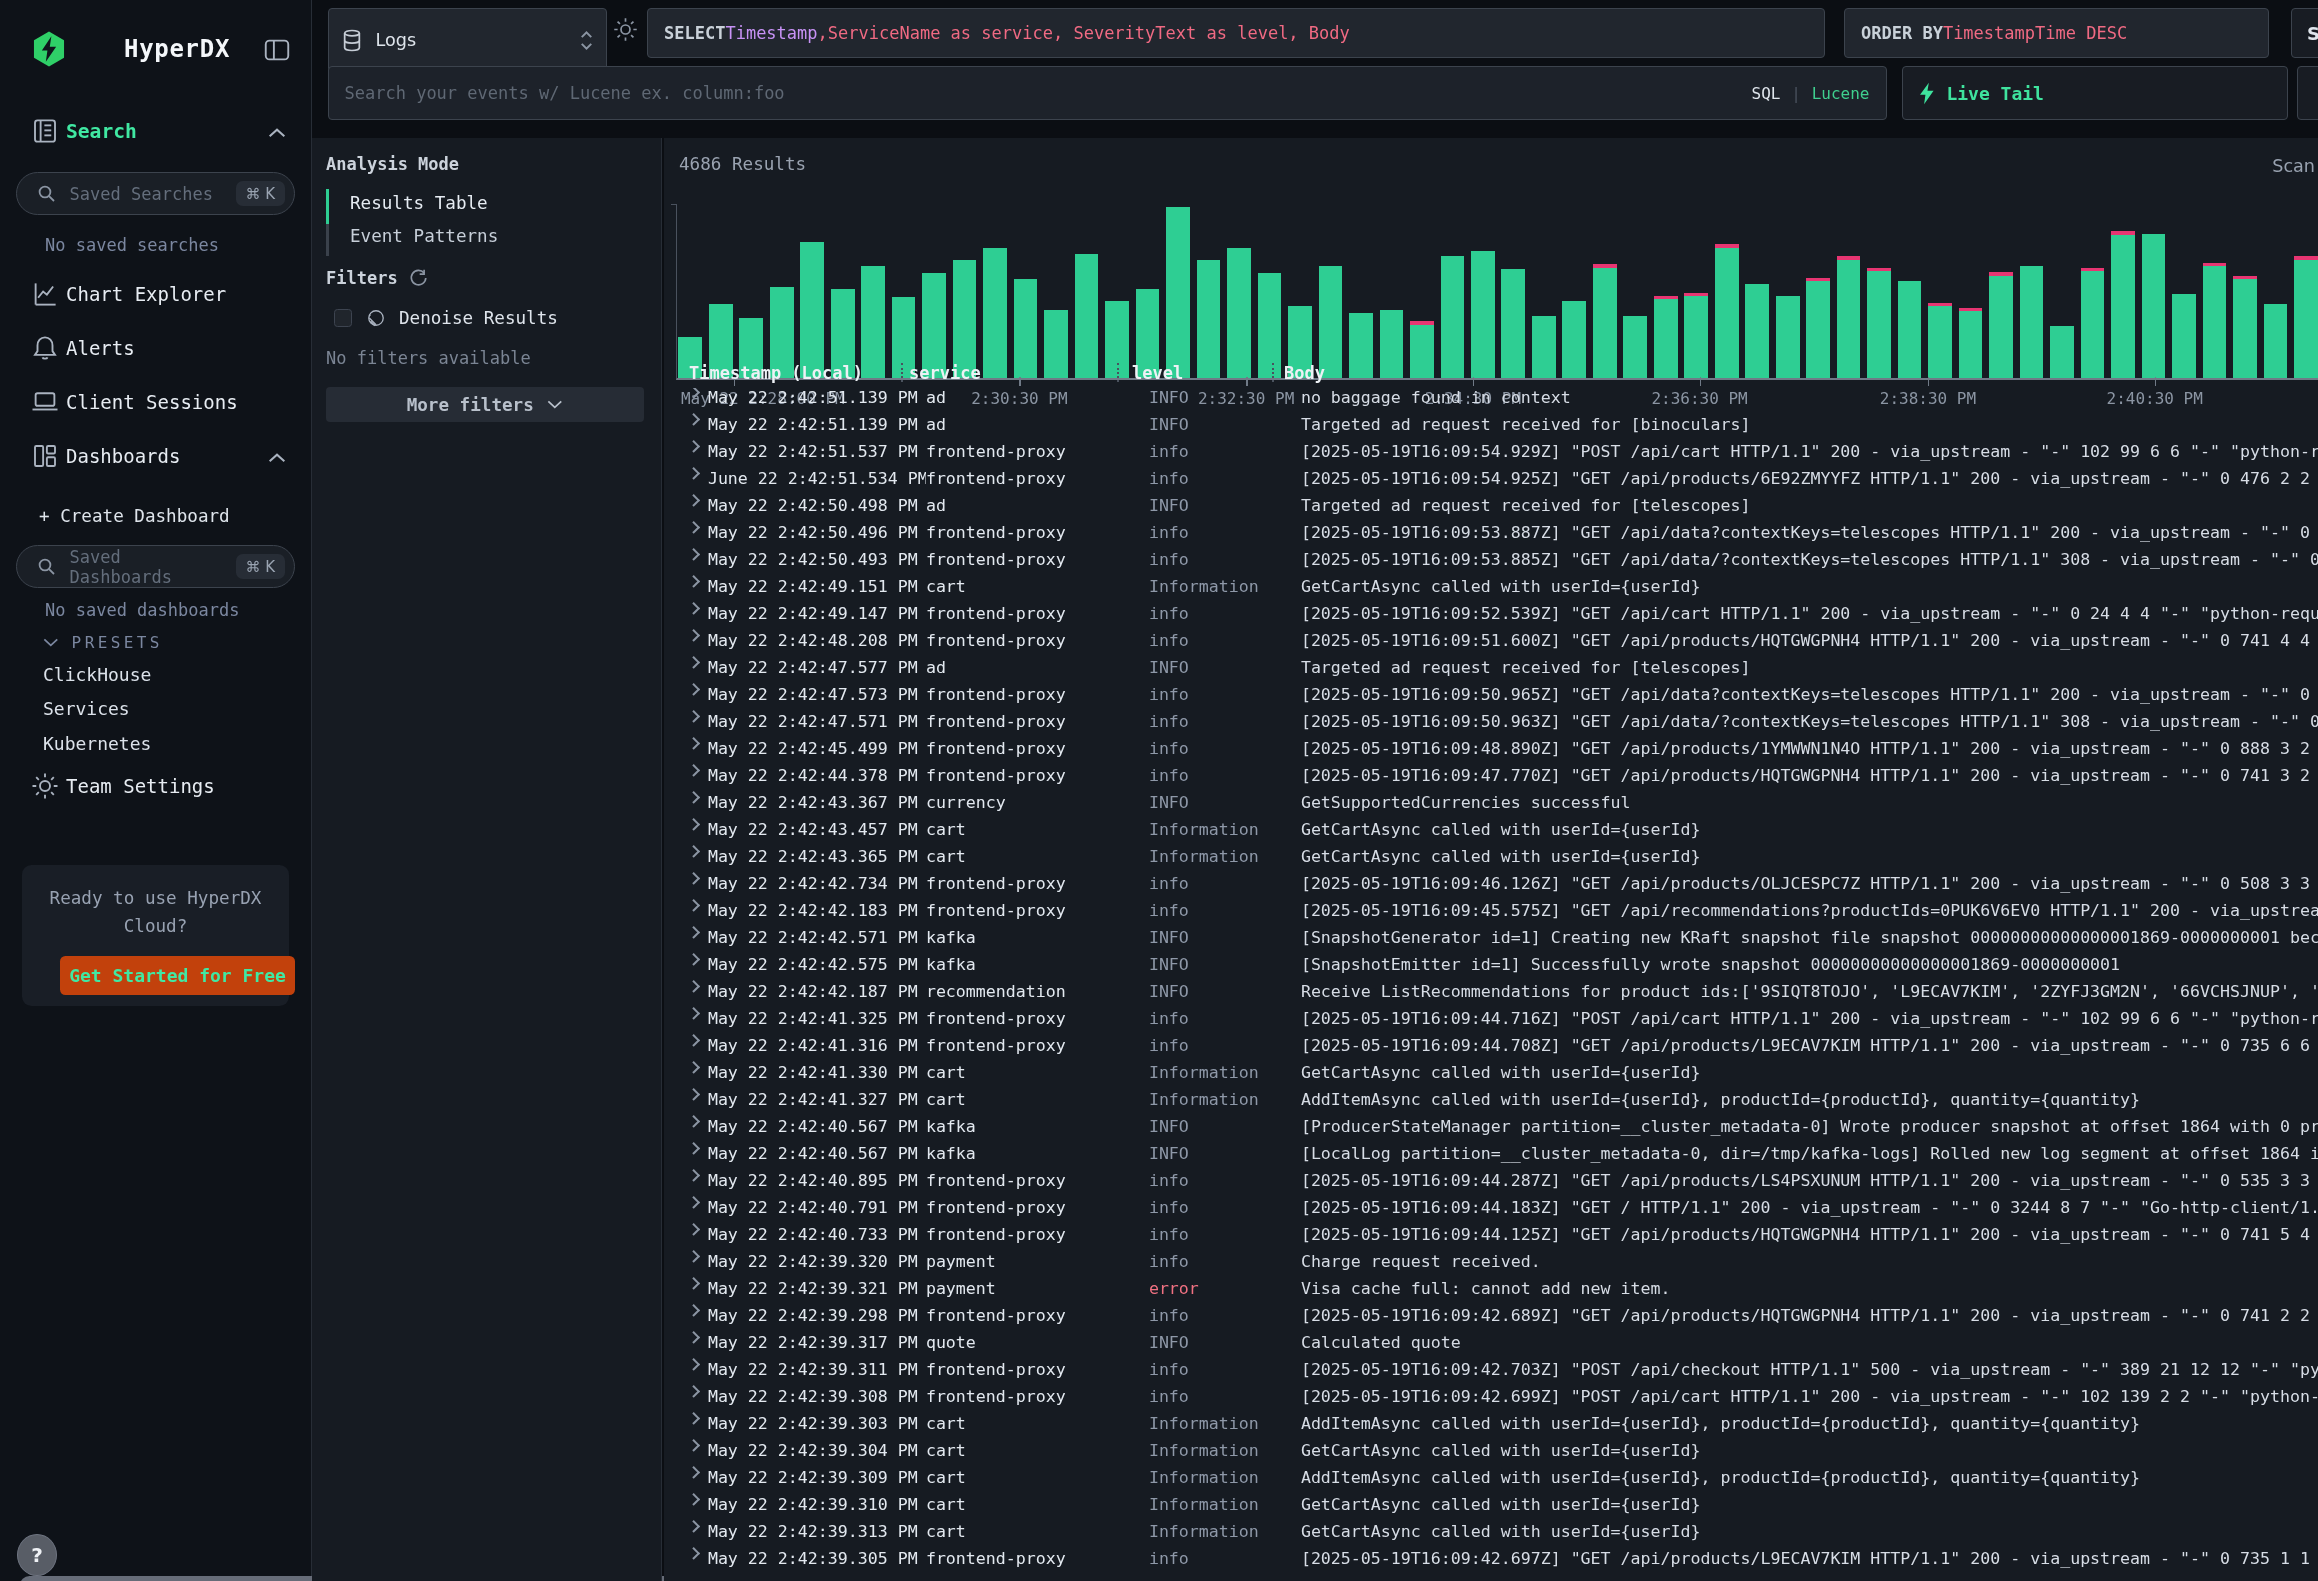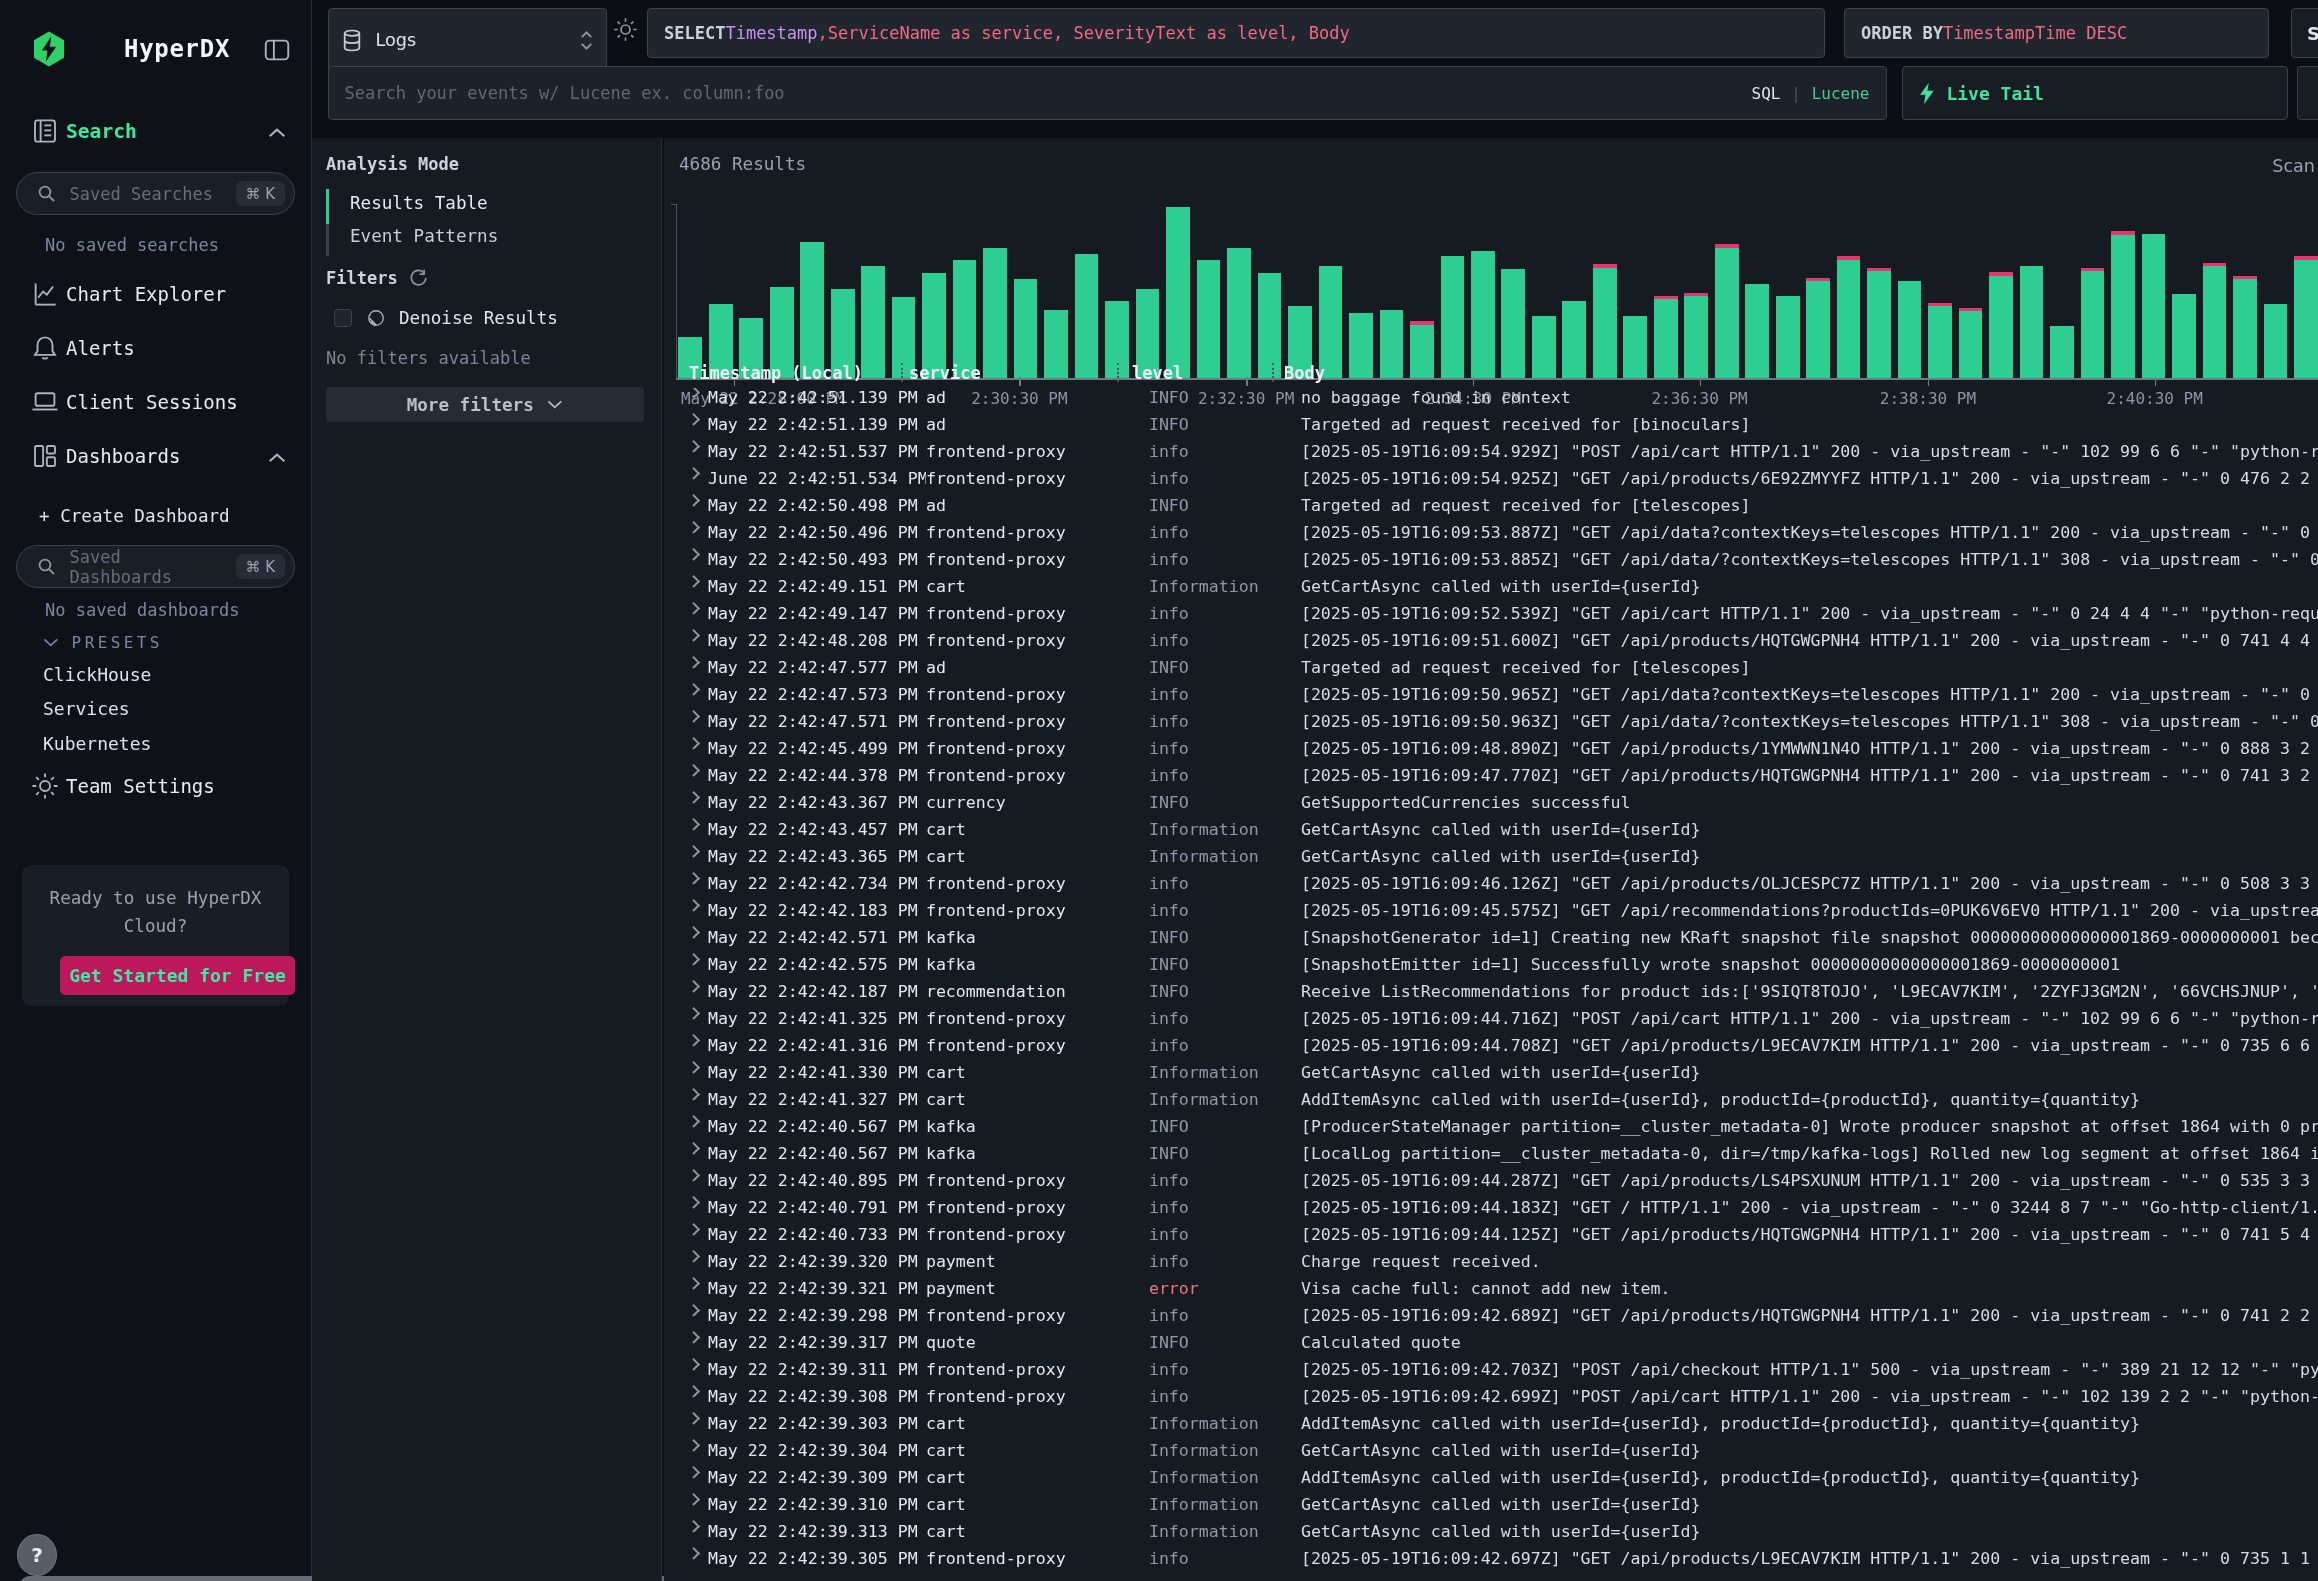--- a/index.html
+++ b/index.html
@@ -21,21 +21,21 @@
       display:flex;align-items:center;padding:0 9.5px 0 19px;box-sizing:border-box;gap:12px;}
   .pill-input .ph{font-size:17px;color:#646e7c;flex:1;}
   .kbd{background:#272d36;border-radius:6.8px;padding:3.4px 9.5px;font-size:15px;color:#9aa4b2;font-family:"DejaVu Sans",sans-serif;}
   .muted-note{color:#7b87a0;font-size:17px;}
   .create-dash{left:39px;font-size:17.6px;color:#dfe5ec;cursor:pointer;}
   .presets-hdr{left:42px;display:flex;align-items:center;gap:12px;color:#7b87a0;}
   .presets-hdr .t{font-size:16px;letter-spacing:3.4px;}
   .preset-item{font-size:18px;color:#dce2ea;cursor:pointer;padding:6.8px 0 6.8px 43px;}
   .promo{left:22px;top:865px;width:267px;height:141px;background:#191e26;border-radius:9.5px;}
   .promo .txt{margin-top:19px;text-align:center;font-size:17.6px;color:#98a2b2;line-height:28px;font-weight:500;}
-  .cta{position:absolute;left:38px;top:91px;width:235px;height:39px;background:#be185d;border-radius:5.4px;
+  .cta{position:absolute;left:38px;top:91px;width:235px;height:39px;background:#c2410c;border-radius:5.4px;
       display:flex;align-items:center;justify-content:center;font-size:18px;font-weight:bold;color:#40e8a3;cursor:pointer;}
   .help-btn{left:17px;top:1534px;width:38px;height:40px;border-radius:50%;background:#585d66;border:1.4px solid #6e7480;
       display:flex;align-items:center;justify-content:center;font-size:20px;color:#eef1f5;
       font-family:"DejaVu Sans",sans-serif;font-weight:bold;cursor:pointer;}
   .bottom-pill{left:20px;top:1576px;width:662px;height:17.6px;background:#666c78;border-radius:9.5px 9.5px 0 0;}
 
   
   #topbar{left:312px;top:0;right:0;height:138px;background:#0b0e13;}
   .tb-box{position:absolute;background:#21262e;border:1.4px solid #3c434d;border-radius:4px;box-sizing:border-box;
       display:flex;align-items:center;}

